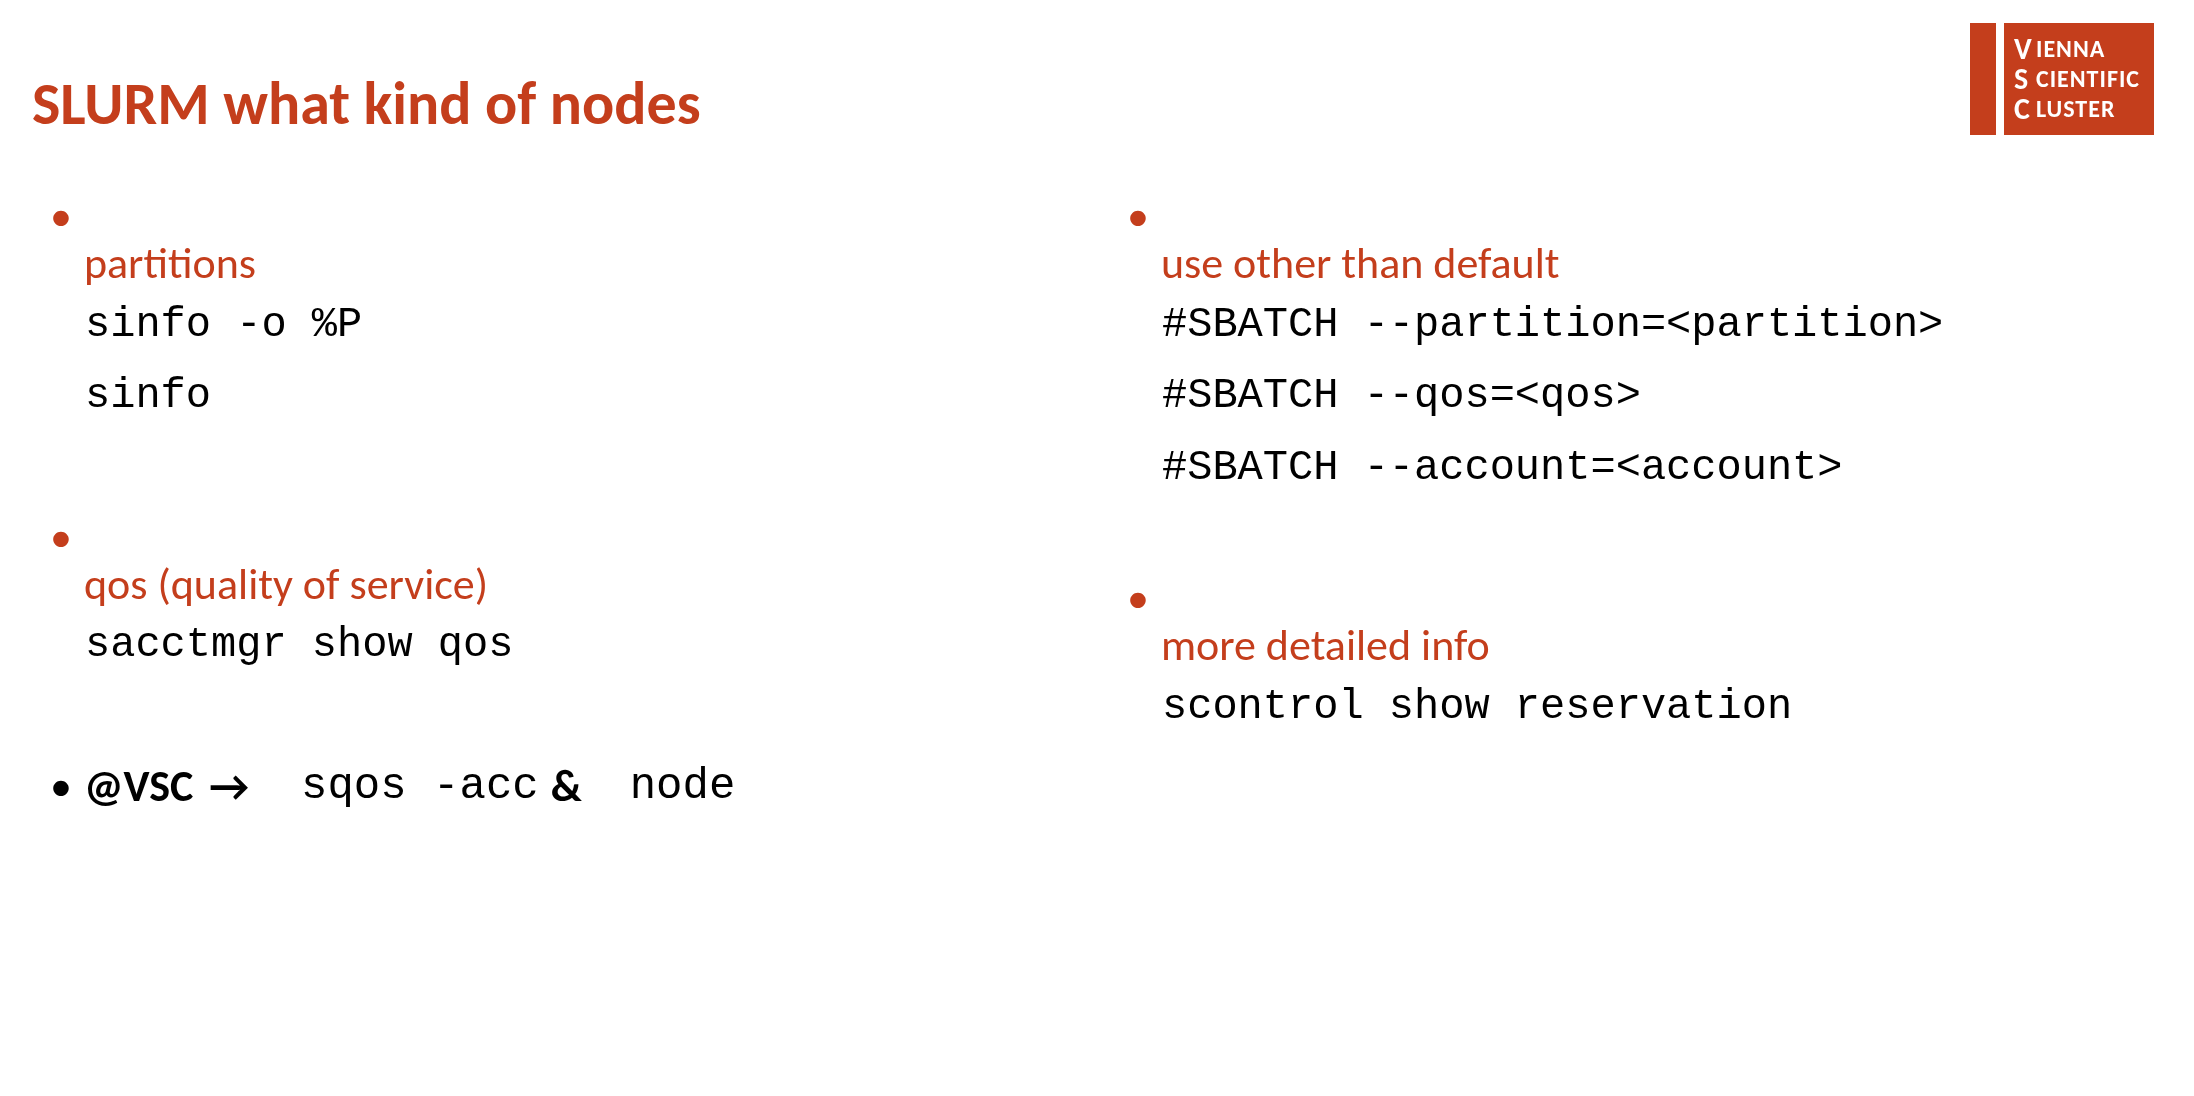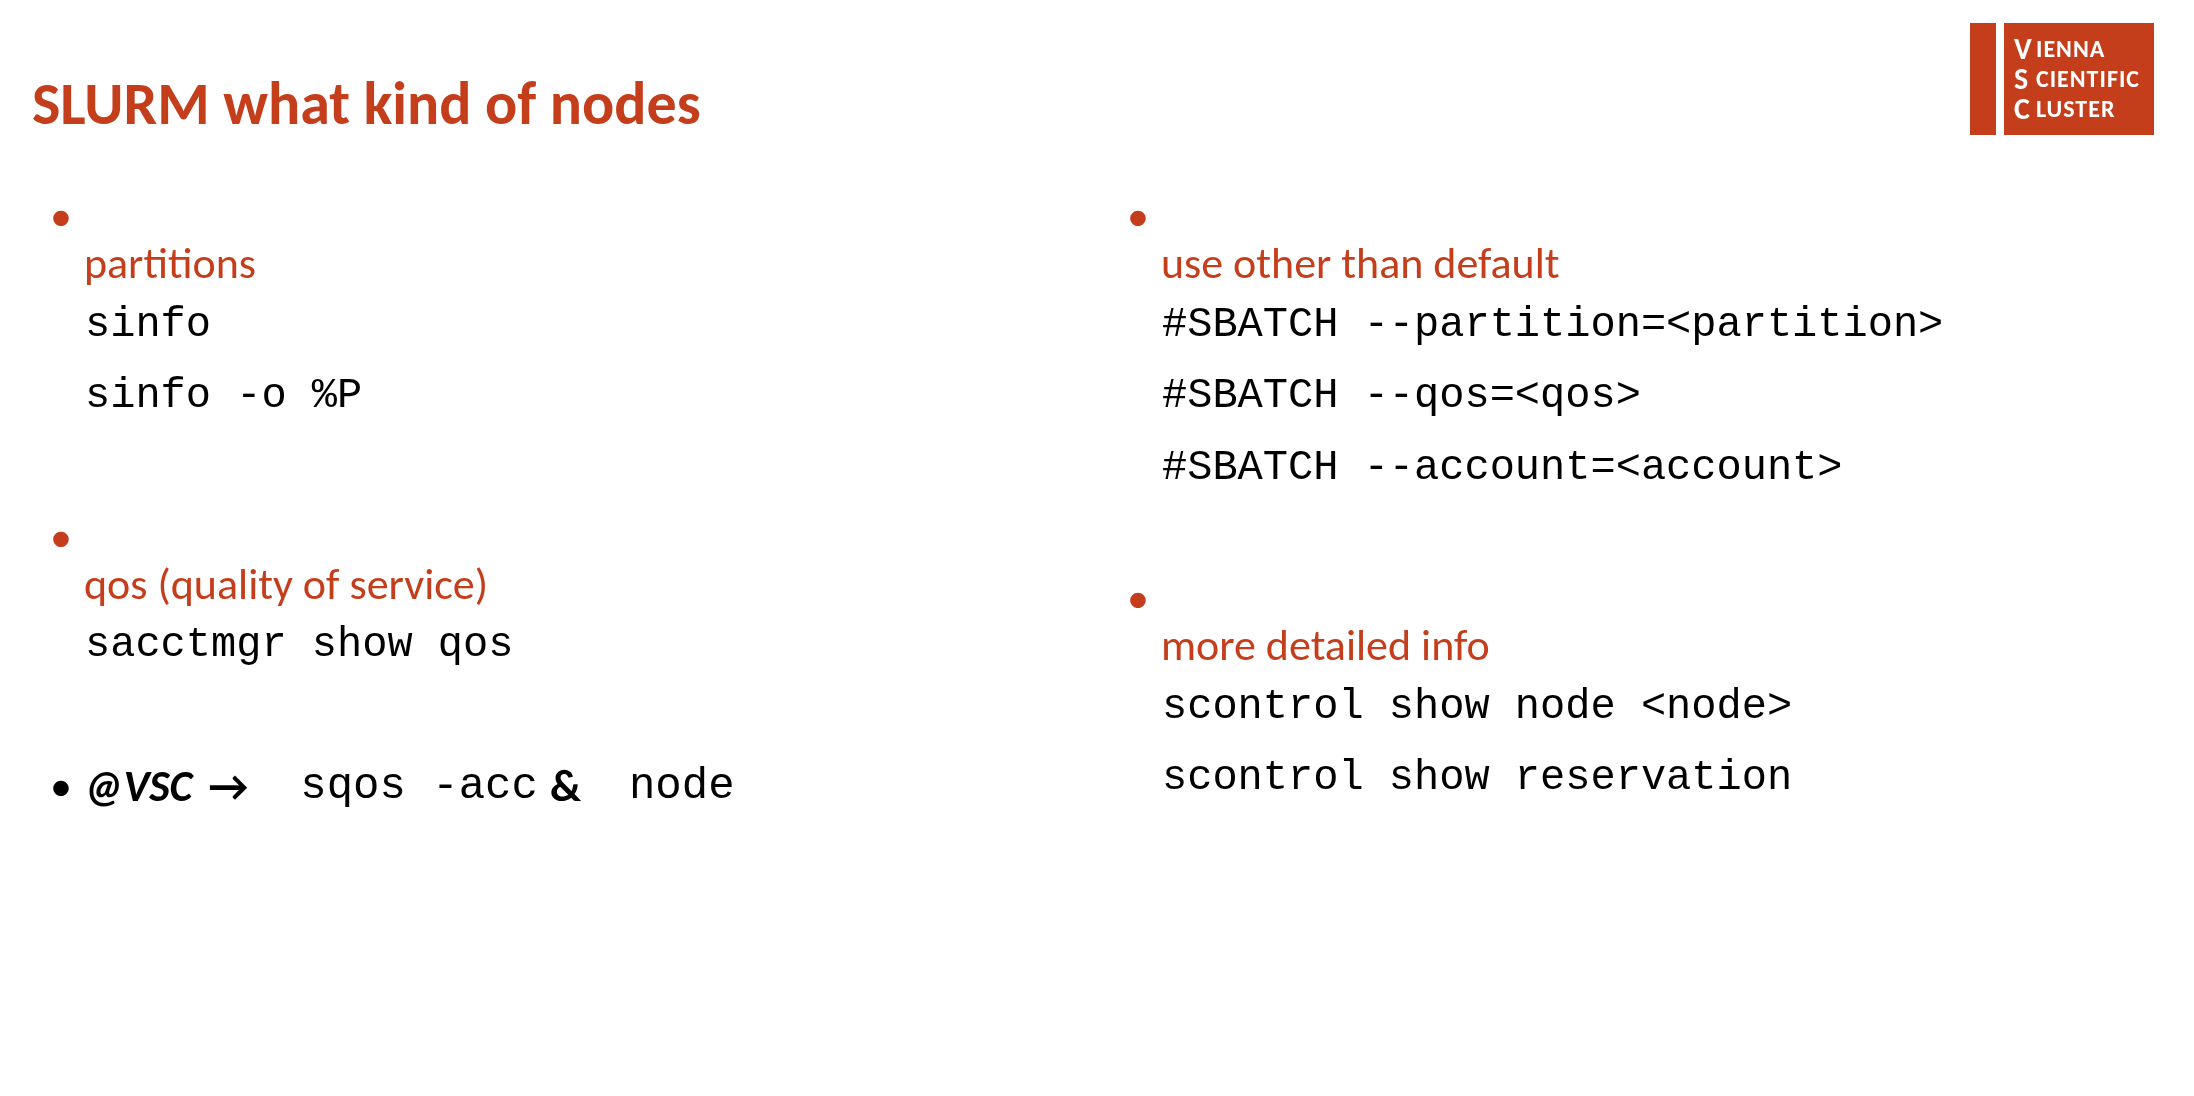--- a/index.html
+++ b/index.html
@@ -105,21 +105,20 @@
     }
     .vsc-line {
       display: flex;
       align-items: center;
       font-size: 44px;
       color: #000000;
       line-height: 1.2;
     }
     .bold-text {
       font-weight: bold;
-      font-style: italic;
     }
     .arrow {
       font-weight: bold;
       margin: 0 16px;
     }
     .mono-inline {
       font-family: Liberation Mono, monospace;
       font-size: 44px;
       margin-left: 36px;
     }
@@ -158,22 +157,22 @@
 </div>
 
 <div class="content">
   <div class="col col-left">
 
     <div class="bullet-item">
       <div class="bullet-line">
         <span class="bullet-marker">•</span>
         <span class="bullet-text">partitions</span>
       </div>
+      <div class="sub-line">sinfo -o %P</div>
       <div class="sub-line">sinfo</div>
-      <div class="sub-line">sinfo -o %P</div>
     </div>
 
     <div class="spacer-lg"></div>
 
     <div class="bullet-item">
       <div class="bullet-line">
         <span class="bullet-marker">•</span>
         <span class="bullet-text">qos (quality of service)</span>
       </div>
       <div class="sub-line">sacctmgr show qos</div>
@@ -204,18 +203,17 @@
       <div class="sub-line">#SBATCH --account=&lt;account&gt;</div>
     </div>
 
     <div class="spacer-md"></div>
 
     <div class="bullet-item">
       <div class="bullet-line">
         <span class="bullet-marker">•</span>
         <span class="bullet-text">more detailed info</span>
       </div>
-      <div class="sub-line">scontrol show node &lt;node&gt;</div>
       <div class="sub-line">scontrol show reservation</div>
     </div>
 
   </div>
 </div>
 
 </body></html>

